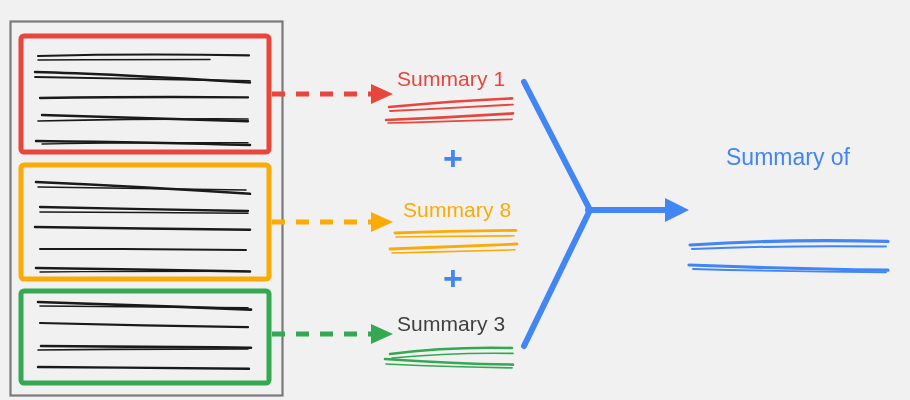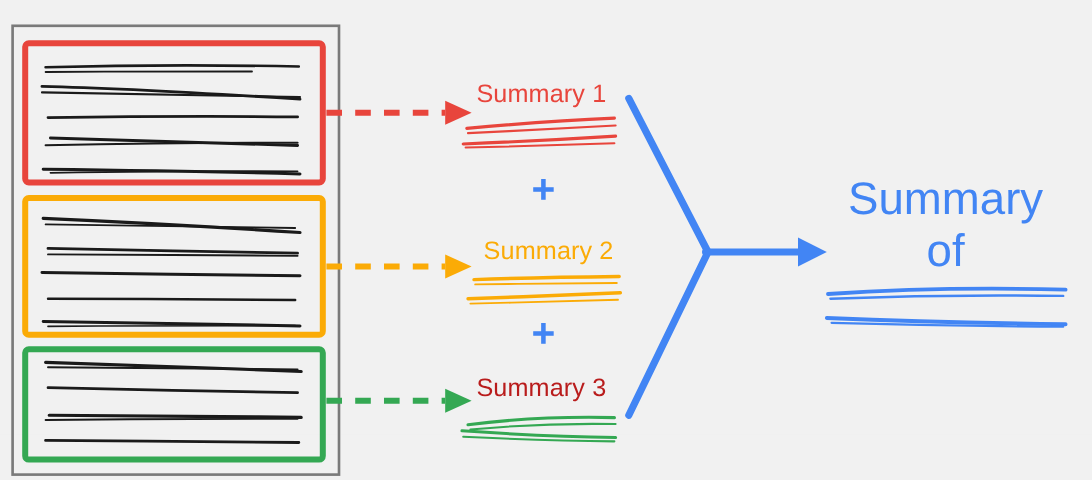--- a/index.html
+++ b/index.html
@@ -33,21 +33,21 @@
     white-space: nowrap;
     font-weight: 400;
     line-height: 1;
     user-select: none;
   }
   .summary-label {
     font-size: 21px;
     letter-spacing: 0.1px;
   }
   .final-label {
-    font-size: 38px;
+    font-size: 23px;
     line-height: 1.16;
     text-align: center;
     font-weight: 400;
   }
   .plus-sign {
     position: absolute;
     font-size: 34px;
     font-weight: 700;
     line-height: 1;
   }
@@ -142,23 +142,23 @@
     <g stroke="#4285f4" fill="none" stroke-linecap="round">
       <path d="M690,235 C750,231.0 820,229.6 888,231.4" stroke-width="3.2"></path>
       <path d="M692,239 C752,236.6 820,235.6 886,236.6" stroke-width="2.0"></path>
       <path d="M689,255 C750,257.4 820,259.2 888,260.2" stroke-width="3.2"></path>
       <path d="M693,259 C752,260.6 820,261.8 886,262.2" stroke-width="1.9"></path>
     </g>
   </svg>
 
   <div class="label summary-label" style="left:397px; top:58px; color:#e8453c;">Summary 1</div>
 
-  <div class="label summary-label" style="left:403px; top:189px; color:#fbab06;">Summary 2</div>
+  <div class="label summary-label" style="left:403px; top:189px; color:#fbab06;">Summary 8</div>
 
-  <div class="label summary-label" style="left:397px; top:303px; color:#b91c1c;">Summary 3</div>
+  <div class="label summary-label" style="left:397px; top:303px; color:#404040;">Summary 3</div>
 
   <div class="plus-sign" style="left:443px; top:131px; color:#4285f4;">+</div>
 
   <div class="plus-sign" style="left:443px; top:251px; color:#4285f4;">+</div>
 
   <div style="position:absolute; left:690px; top:134px; width:196px; color:#4285f4;">
     <div class="final-label">Summary of</div>
   </div>
 
 </div>

